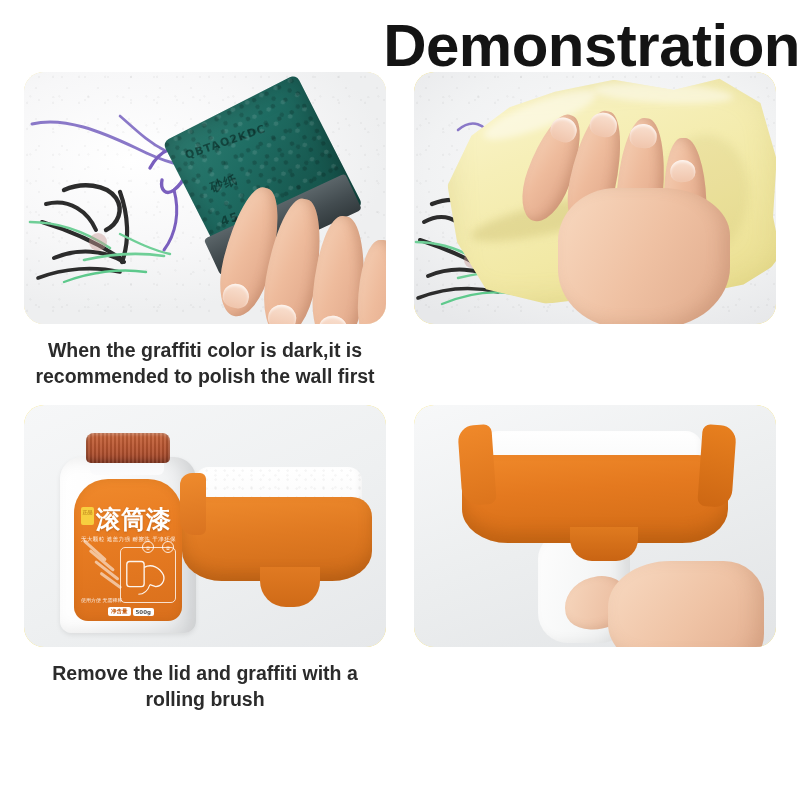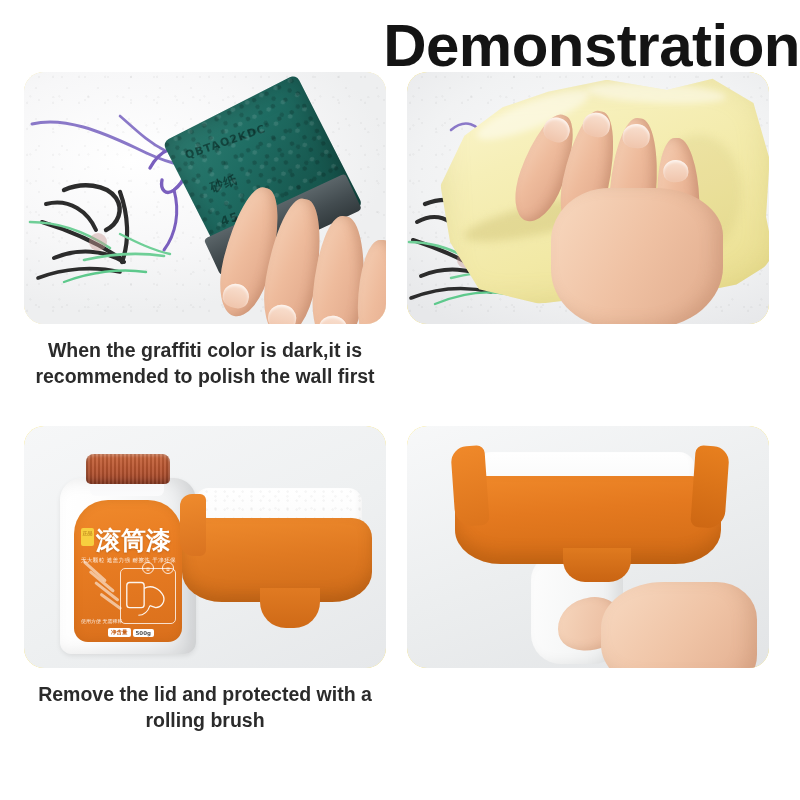--- a/index.html
+++ b/index.html
@@ -24,21 +24,20 @@
   }
 
   
   .grid {
     width:732px;
     padding:0 24px;
     display:grid;
     grid-template-columns:362px 362px;
     column-gap:28px;
     row-gap:0px;
-    gap:21px;
   }
   .cell { display:flex; flex-direction:column; }
   .cell-row2 { margin-top:16px; }
 
   .photo {
     width:362px;
     height:252px;
     border-radius:20px;
     overflow:hidden;
     position:relative;
@@ -531,21 +530,21 @@
         </div>
       </div>
 
       <div class="roller3">
         <div class="roller-sleeve"></div>
         <div class="roller-holder"></div>
         <div class="roller-arm-l"></div>
         <div class="roller-stem"></div>
       </div>
     </div>
-    <p class="caption caption-center">Remove the lid and protected with a rolling brush</p>
+    <p class="caption caption-center">Remove the lid and graffiti with a rolling brush</p>
   </div>
 
   <div class="cell cell-row2">
     <div class="photo photo-tall">
       <div class="bg4"></div>
 
       <div class="bottle4"></div>
 
       <div class="roller4">
         <div class="r4-sleeve"></div>

